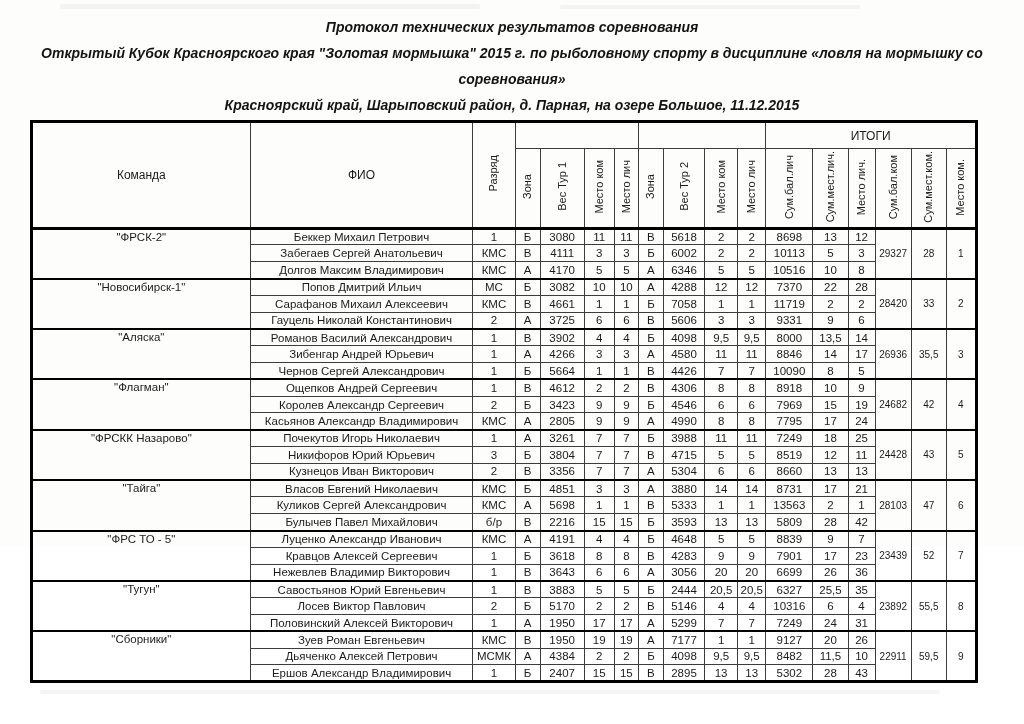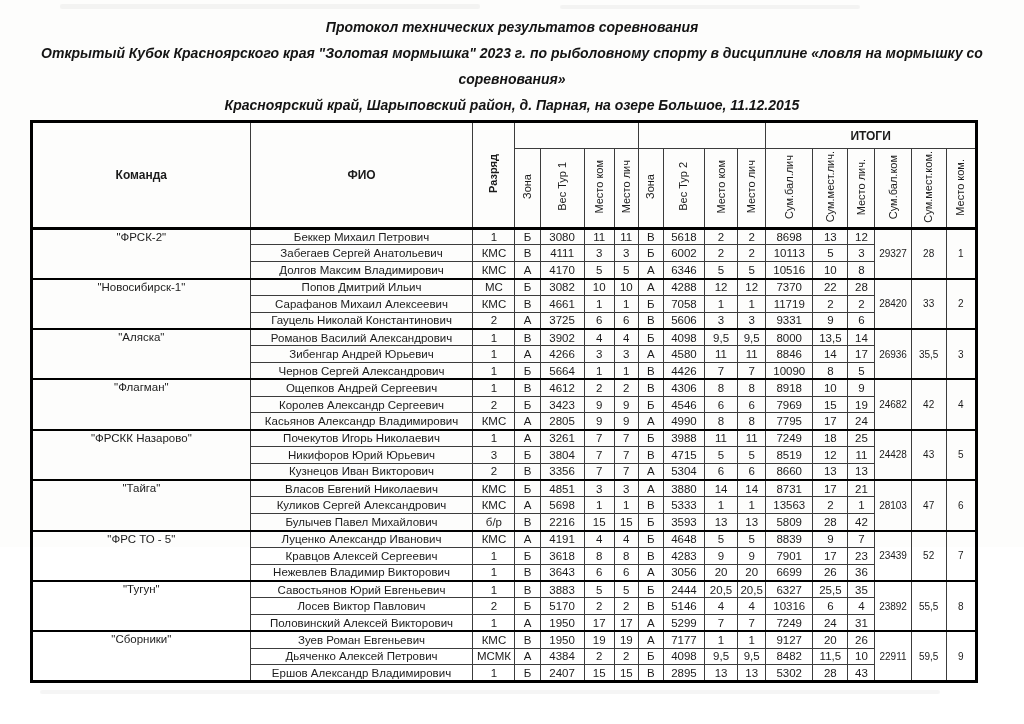--- a/index.html
+++ b/index.html
@@ -32,21 +32,21 @@
   .results th, .results td {
     border:1px solid #3c3c3c;
     padding:0 1px;
     text-align:center;
     vertical-align:middle;
     font-size:11.5px;
     font-weight:normal;
     overflow:hidden;
     white-space:nowrap;
   }
-  thead tr.grp th { height:25px; font-size:12px;font-weight:bold; }
+  thead tr.grp th { height:25px; font-size:12px; }
   thead tr.cols th { height:71px; }
   thead tr.cols th, thead th[rowspan] { border-bottom:3px solid #000; }
   thead th.span2 { border-bottom:3px solid #000; }
 
   .vtext {
     writing-mode:vertical-rl;
     transform:rotate(180deg);
     white-space:nowrap;
     display:inline-block;
     font-size:11px;
@@ -63,21 +63,21 @@
 <body>
 
 <div class="page">
 
   <div class="smudge" style="left:60px; top:4px; width:420px; height:5px;"></div>
   <div class="smudge" style="left:560px; top:5px; width:300px; height:4px;"></div>
   <div class="smudge" style="left:40px; top:690px; width:900px; height:4px;"></div>
 
   <div class="titles">
     <div>Протокол технических результатов соревнования</div>
-    <div>Открытый Кубок Красноярского края "Золотая мормышка" 2023 г. по рыболовному спорту в дисциплине «ловля на мормышку со</div>
+    <div>Открытый Кубок Красноярского края "Золотая мормышка" 2015 г. по рыболовному спорту в дисциплине «ловля на мормышку со</div>
     <div>соревнования»</div>
     <div>Красноярский край, Шарыповский район, д. Парная, на озере Большое, 11.12.2015</div>
   </div>
 
   <table class="results">
     <colgroup>
       <col style="width:218px">
         <col style="width:222px">
         <col style="width:42px">
       <col style="width:25px">

